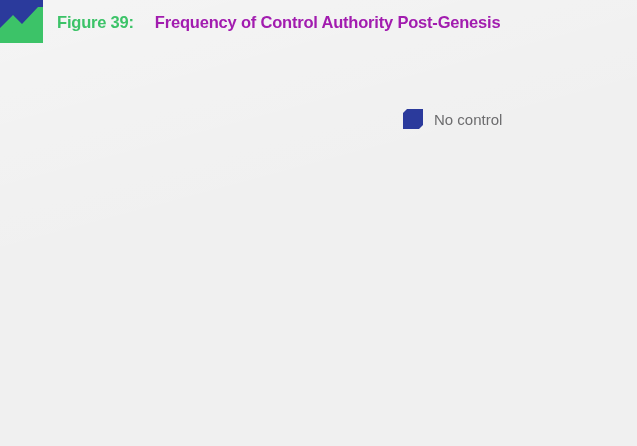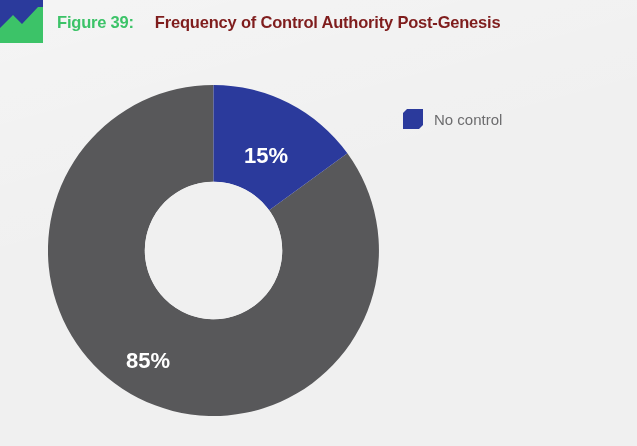--- a/index.html
+++ b/index.html
@@ -55,21 +55,21 @@
     top: 13px;
     white-space: nowrap;
     font-size: 16.5px;
     font-weight: bold;
     letter-spacing: -0.2px;
   }
   .title-prefix {
     color: #3cc368;
   }
   .title-main {
-    color: #7f1d1d;
+    color: #a21caf;
     margin-left: 9px;
     padding-left: 12px;
   }
 
   
   .chart-area {
     position: absolute;
     left: 0;
     top: 52px;
     width: 637px;
@@ -137,43 +137,20 @@
     </div>
 
     <div class="title-wrap">
       <span class="title-prefix">Figure 39:</span><span class="title-main">Frequency of Control Authority Post-Genesis</span>
     </div>
 
   </div>
 
   <div class="chart-area">
 
-    <div class="donut-wrap">
-      <svg class="donut-svg" viewBox="0 0 331 331" aria-hidden="true">
-
-        <path fill="#58585a" d="M 165.5 165.5
-                 m 0 -165.5
-                 A 165.5 165.5 0 1 0 299.38 68.28
-                 L 221.12 125.13
-                 A 68.7 68.7 0 1 1 165.5 96.8
-                 Z"></path>
-
-        <path fill="#2b3a9c" d="M 165.5 165.5
-                 m 0 -165.5
-                 A 165.5 165.5 0 0 1 299.38 68.28
-                 L 221.12 125.13
-                 A 68.7 68.7 0 0 0 165.5 96.8
-                 Z"></path>
-
-        <circle cx="165.5" cy="165.5" r="68.7" fill="#f0f0f0"></circle>
-
-        <text class="slice-label" x="218" y="78" font-size="22" text-anchor="middle">15%</text>
-        <text class="slice-label" x="100" y="283" font-size="22" text-anchor="middle">85%</text>
-      </svg>
-    </div>
 
     <div class="legend">
 
       <div class="legend-item">
         <span class="legend-swatch">
           <svg width="20" height="20" viewBox="0 0 20 20" aria-hidden="true">
             <polygon points="4,0 20,0 20,16 16,20 0,20 0,4" fill="#2b3a9c"></polygon>
           </svg>
         </span>
         <span class="legend-label">No control</span>

